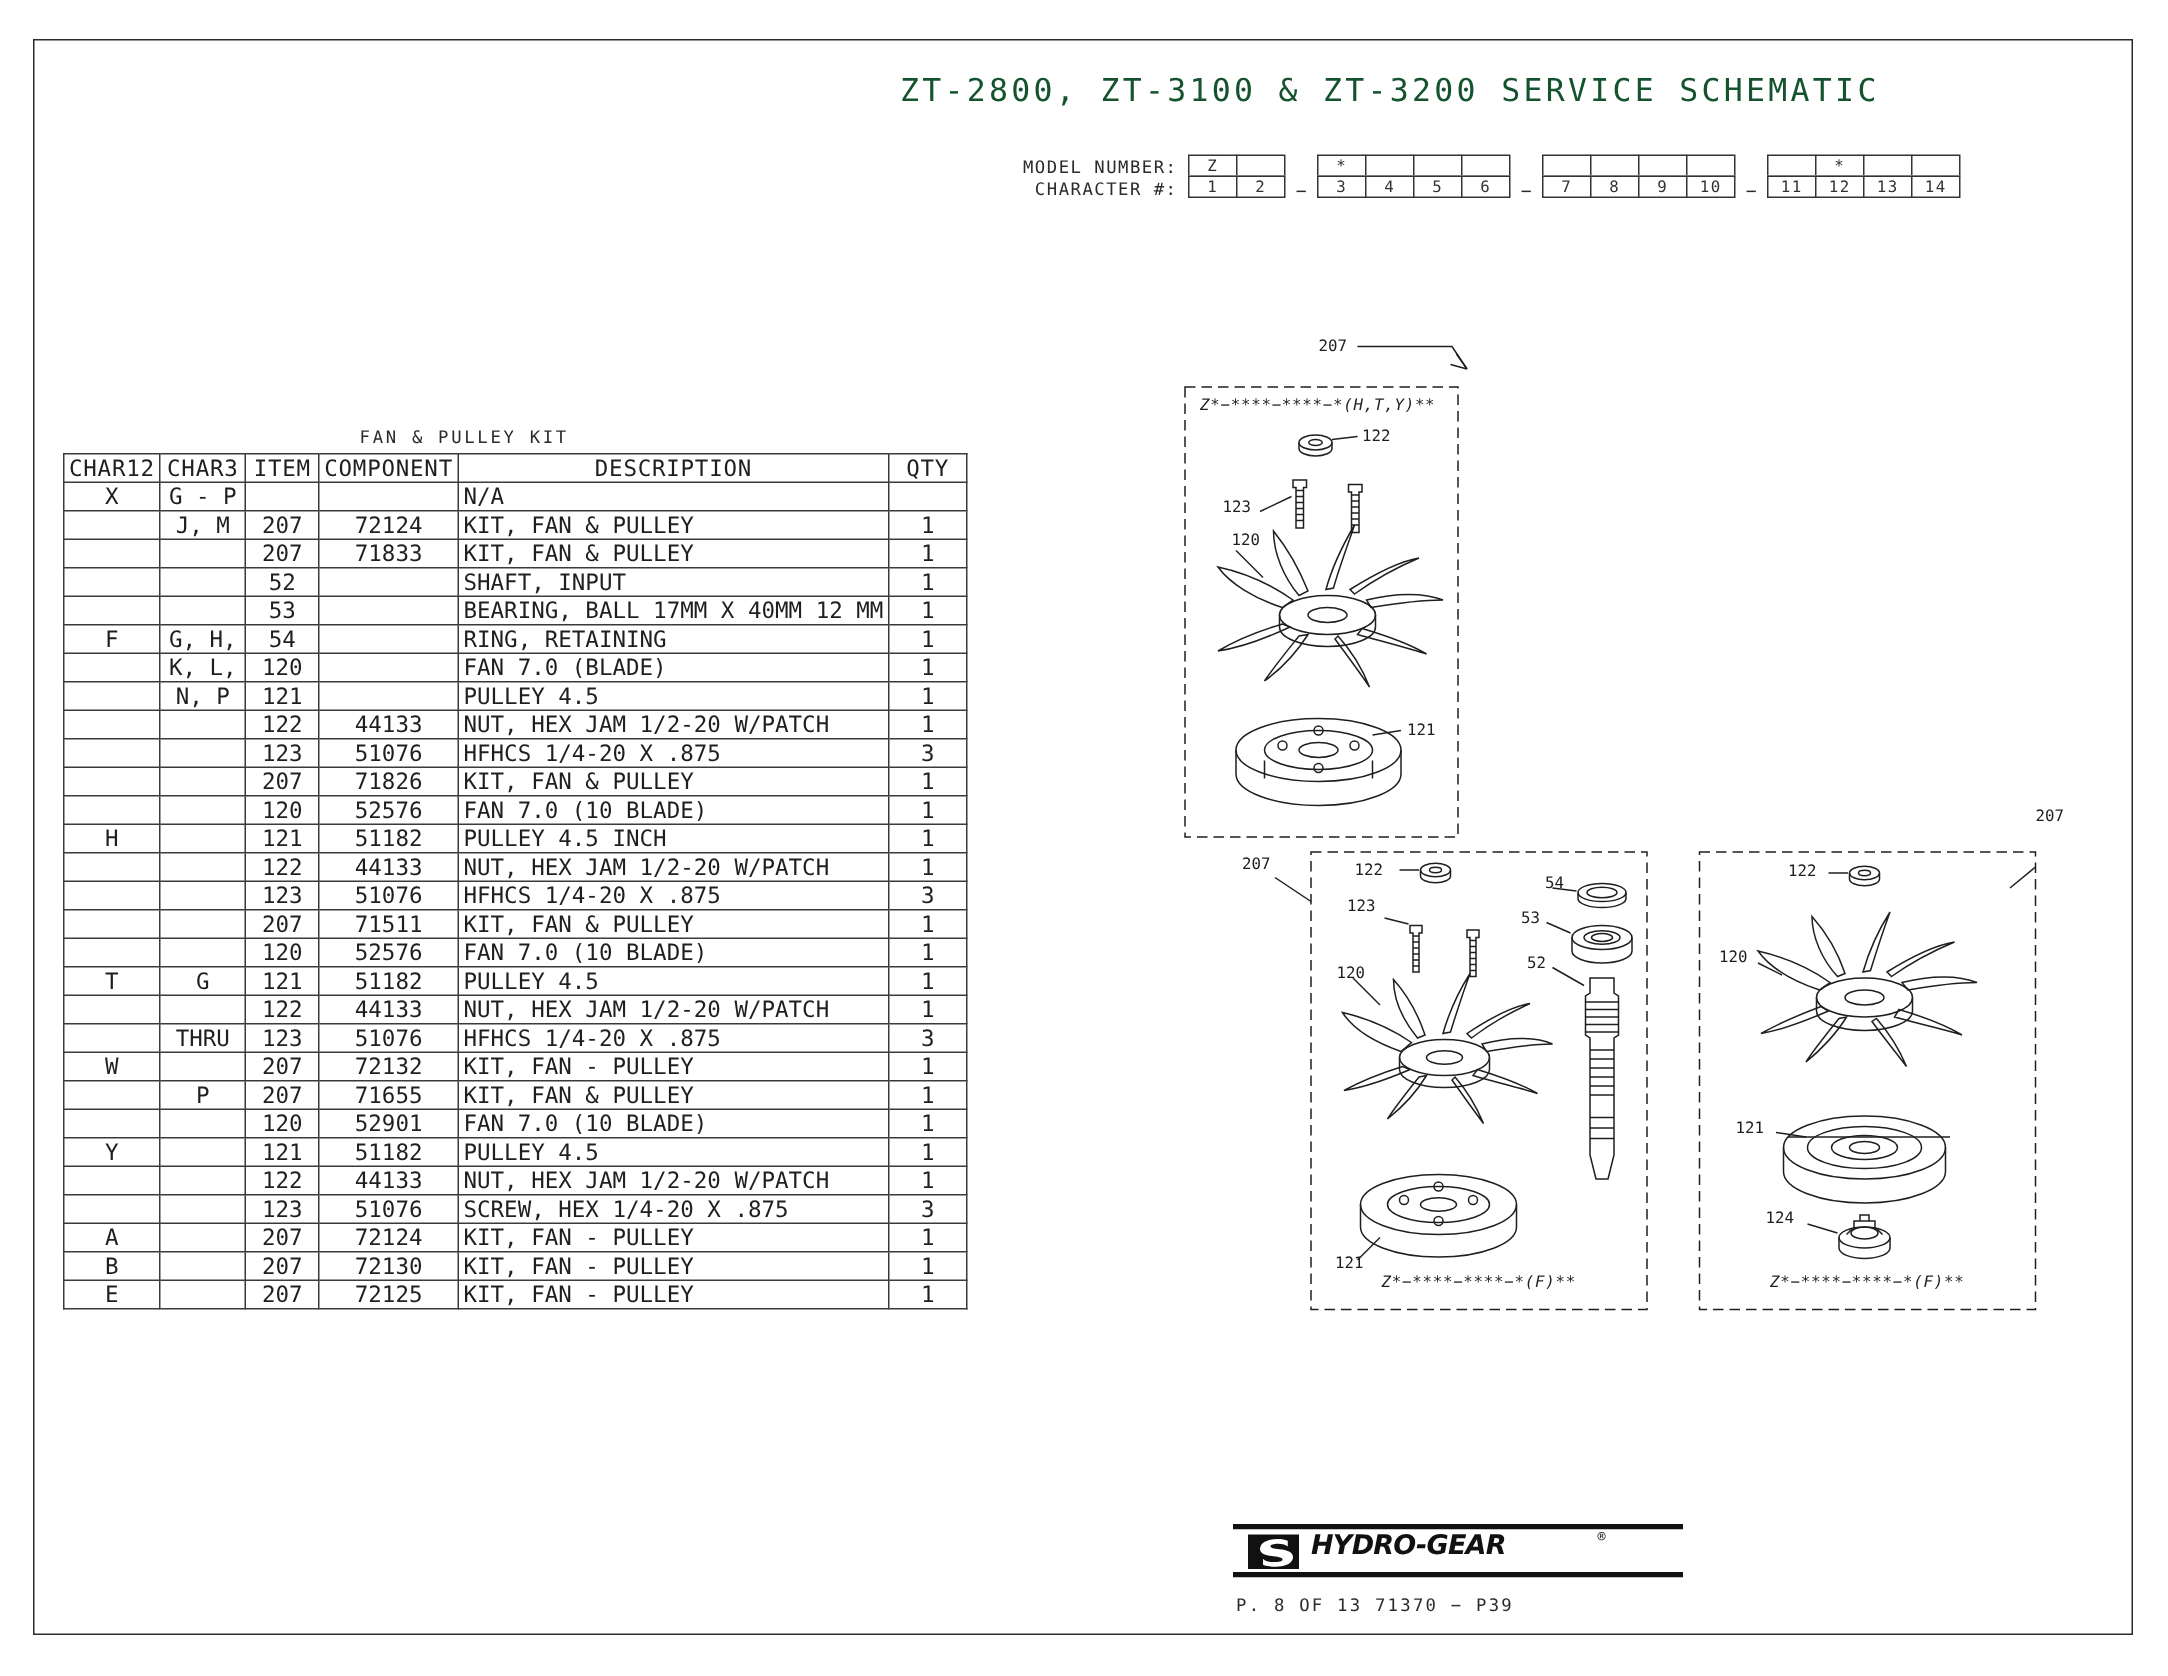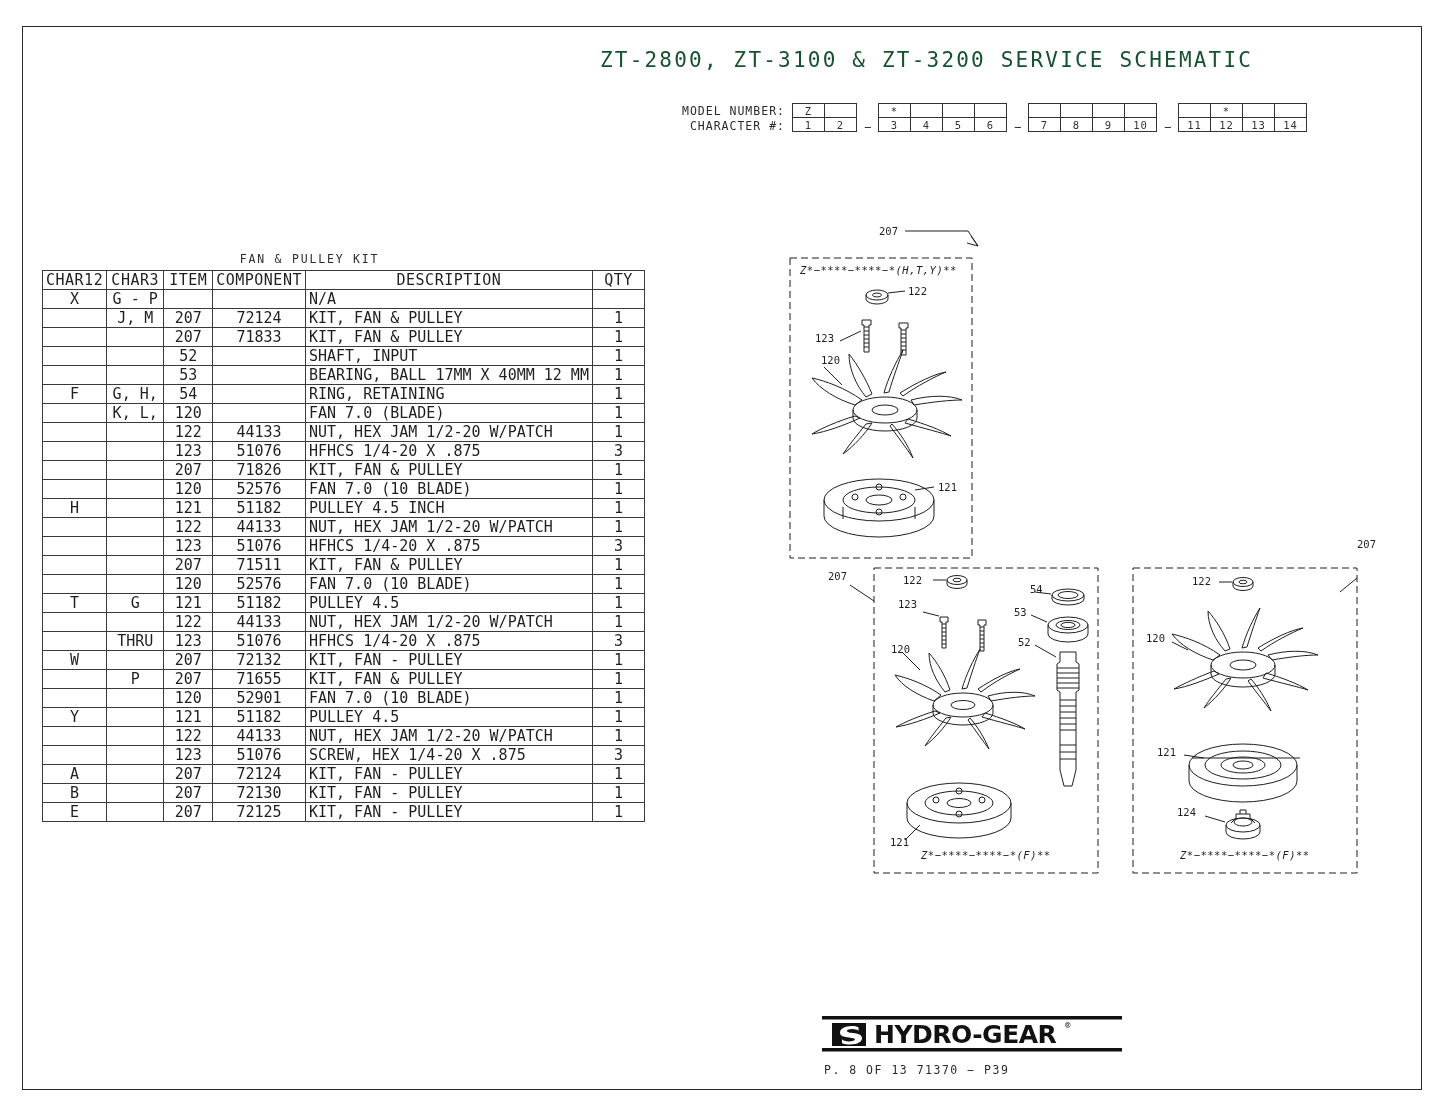--- a/index.html
+++ b/index.html
@@ -88,20 +88,21 @@
     left: 42px;
     top: 252px;
   }
   .tbl-title {
     font-size: 11.5px;
     letter-spacing: 1.8px;
     text-align: center;
     width: 535px;
     margin-bottom: 4px;
     color: #2b2b2b;
+    margin-top: 32px;
   }
   table.parts {
     border-collapse: collapse;
     font-size: 15px;
     color: #1f1f1f;
     table-layout: fixed;
   }
   table.parts th, table.parts td {
     border: 1px solid #3a3a3a;
     height: 14.6px;
@@ -133,22 +134,23 @@
     left: 822px;
     top: 1016px;
     width: 300px;
     height: 38px;
   }
   .logo-text {
     position: absolute;
     left: 52px;
     top: 4px;
     font-family: "DejaVu Sans", "Liberation Sans", sans-serif;
-    font-size: 25px;
+    font-size: 18px;
     font-weight: bold;
+    font-style: italic;
     letter-spacing: -0.5px;
     color: #111;
   }
   .logo-reg {
     position: absolute;
     left: 243px;
     top: 4px;
     font-size: 9px;
     color: #111;
   }
@@ -322,20 +324,28 @@
           <td class="c-comp"></td>
           <td class="c-desc">RING, RETAINING</td>
           <td class="c-qty">1</td>
         </tr>
         <tr>
           <td class="c-char12"></td>
           <td class="c-char3">K, L,</td>
           <td class="c-item">120</td>
           <td class="c-comp"></td>
           <td class="c-desc">FAN 7.0 (BLADE)</td>
+          <td class="c-qty">1</td>
+        </tr>
+        <tr>
+          <td class="c-char12"></td>
+          <td class="c-char3">N, P</td>
+          <td class="c-item">121</td>
+          <td class="c-comp"></td>
+          <td class="c-desc">PULLEY 4.5</td>
           <td class="c-qty">1</td>
         </tr>
         <tr>
           <td class="c-char12"></td>
           <td class="c-char3"></td>
           <td class="c-item">122</td>
           <td class="c-comp">44133</td>
           <td class="c-desc">NUT, HEX JAM 1/2-20 W/PATCH</td>
           <td class="c-qty">1</td>
         </tr>

